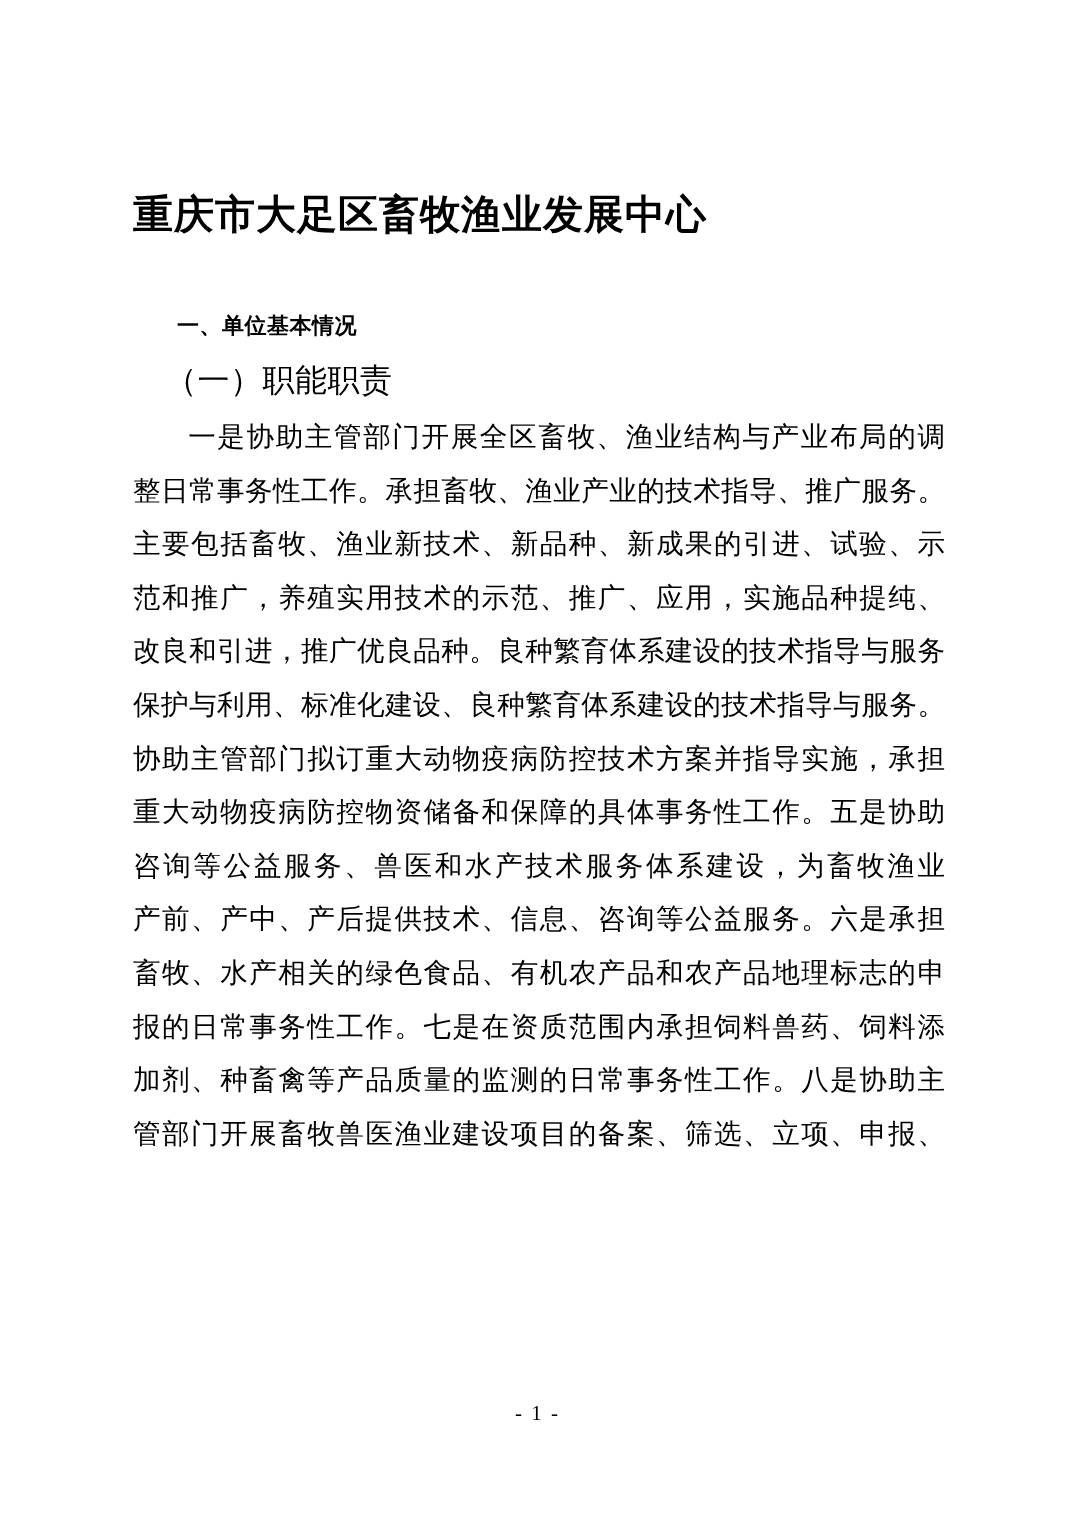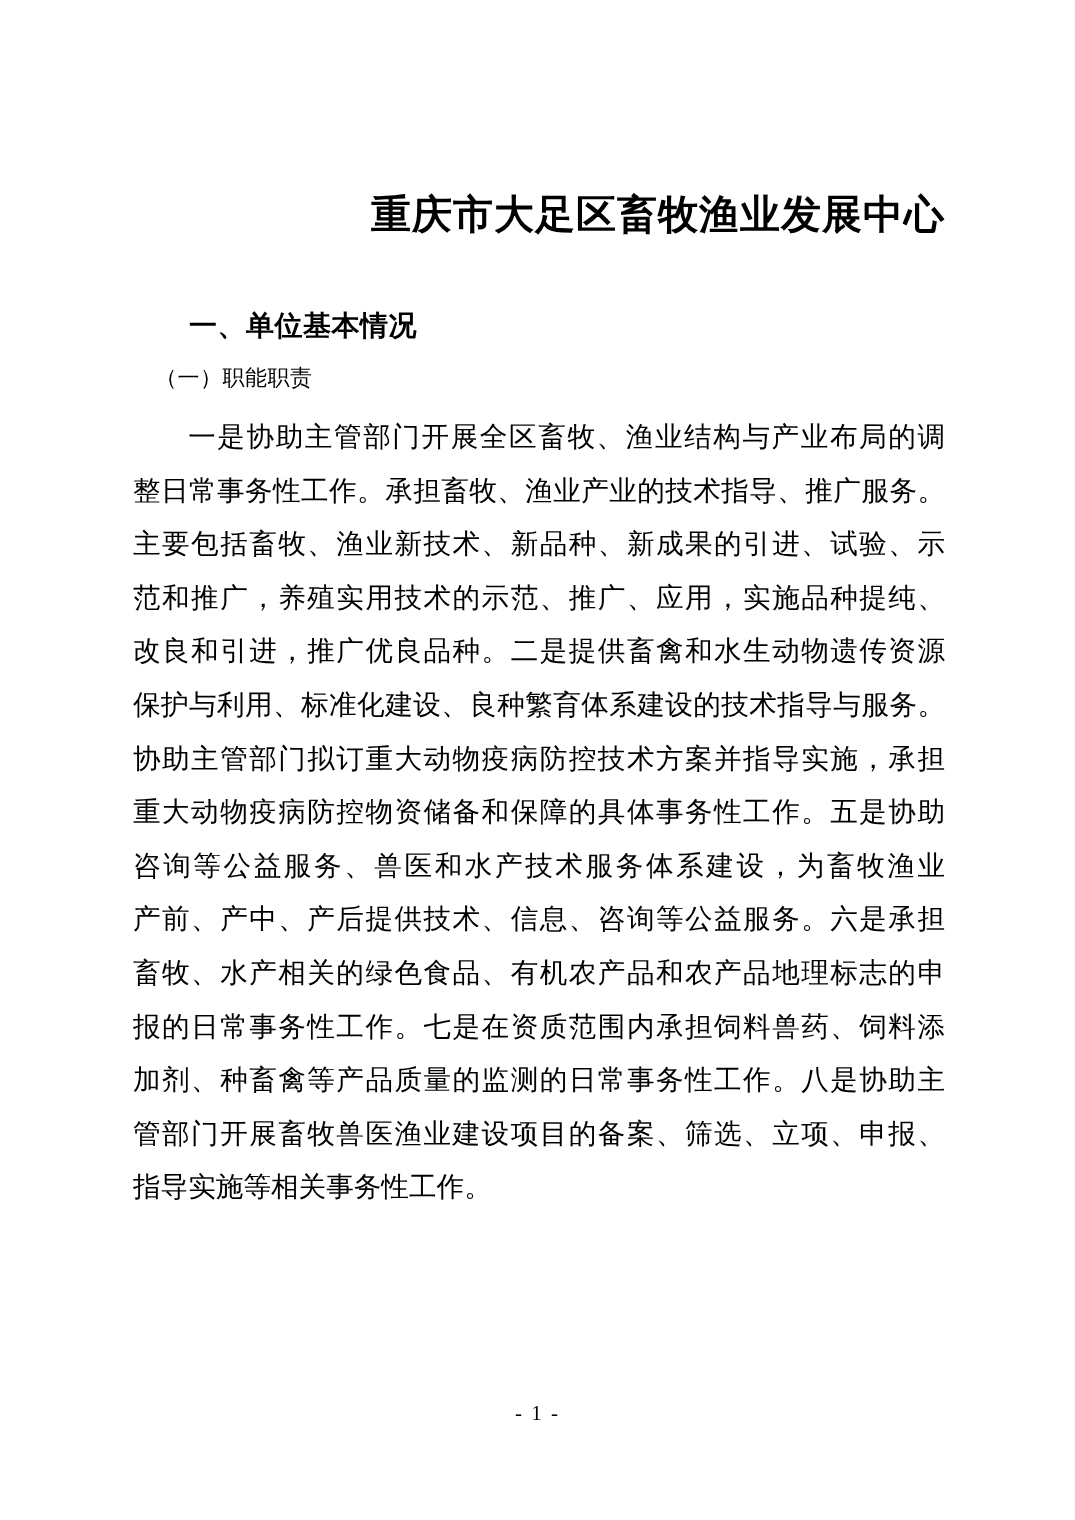--- a/index.html
+++ b/index.html
@@ -20,40 +20,40 @@
     background: #ffffff;
   }
   .content {
     position: absolute;
     left: 133px;
     top: 0;
     width: 812px;
   }
   .doc-title {
     margin-top: 186px;
-    text-align: right;
+    text-align: left;
     font-weight: bold;
     font-size: 40px;
     line-height: 57px;
     letter-spacing: 1px;
     font-family: "Liberation Serif", serif;
   }
   .title-line { display: block; white-space: nowrap; }
   .section-heading {
     margin-top: 56px;
     font-family: "Liberation Sans", sans-serif;
     font-weight: bold;
-    font-size: 28px;
+    font-size: 22px;
     line-height: 54px;
     text-indent: 2em;
     letter-spacing: 0.5px;
   }
   .subsection-heading {
-    font-family: Liberation Mono, monospace;
-    font-size: 22px;
+    font-family: Liberation Serif, serif;
+    font-size: 32px;
     line-height: 54px;
     text-indent: 1em;
     letter-spacing: 0.5px;
   }
   .para {
     margin-top: 3px;
     font-size: 27.6px;
     font-family: Liberation Serif, serif;
   }
   .para .line {
@@ -90,29 +90,28 @@
 
     <div class="section-heading">一、单位基本情况</div>
 
     <div class="subsection-heading">（一）职能职责</div>
 
     <div class="para">
       <div class="line first">一是协助主管部门开展全区畜牧、渔业结构与产业布局的调</div>
       <div class="line">整日常事务性工作。承担畜牧、渔业产业的技术指导、推广服务。</div>
       <div class="line">主要包括畜牧、渔业新技术、新品种、新成果的引进、试验、示</div>
       <div class="line">范和推广，养殖实用技术的示范、推广、应用，实施品种提纯、</div>
-      <div class="line">改良和引进，推广优良品种。二是提供畜禽和水生动物遗传资源</div>
+      <div class="line">改良和引进，推广优良品种。良种繁育体系建设的技术指导与服务</div>
       <div class="line">保护与利用、标准化建设、良种繁育体系建设的技术指导与服务。</div>
       <div class="line">协助主管部门拟订重大动物疫病防控技术方案并指导实施，承担</div>
       <div class="line">重大动物疫病防控物资储备和保障的具体事务性工作。五是协助</div>
       <div class="line">咨询等公益服务、兽医和水产技术服务体系建设，为畜牧渔业</div>
       <div class="line">产前、产中、产后提供技术、信息、咨询等公益服务。六是承担</div>
       <div class="line">畜牧、水产相关的绿色食品、有机农产品和农产品地理标志的申</div>
       <div class="line">报的日常事务性工作。七是在资质范围内承担饲料兽药、饲料添</div>
       <div class="line">加剂、种畜禽等产品质量的监测的日常事务性工作。八是协助主</div>
       <div class="line">管部门开展畜牧兽医渔业建设项目的备案、筛选、立项、申报、</div>
-      <div class="line last">指导实施等相关事务性工作。</div>
     </div>
 
   </div>
 
   <div class="page-number">- 1 -</div>
 </div>
 
 </body></html>

